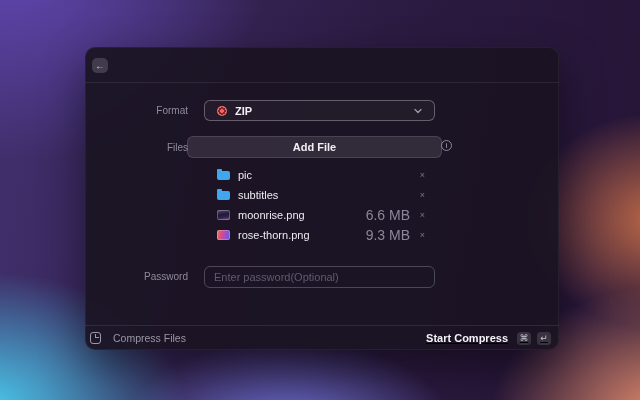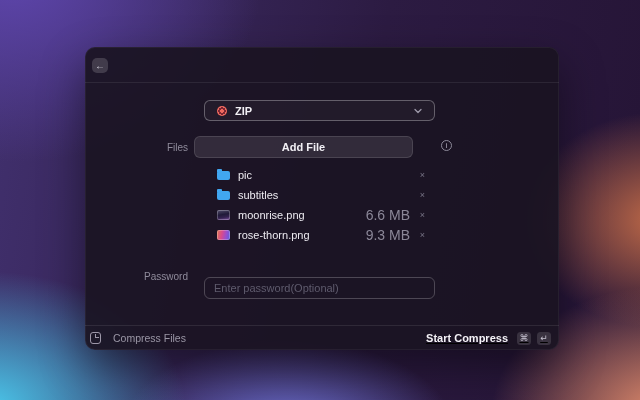--- a/index.html
+++ b/index.html
@@ -42,21 +42,21 @@
     display:flex; align-items:center; padding:0 12px; cursor:pointer;
   }
   .format-icon {
     width:10px; height:10px; border-radius:50%;
     background: radial-gradient(circle, #ef6a5f 0 1.8px, #7e2733 1.8px 3.6px, #ef6a5f 3.6px);
   }
   .dropdown-value { margin-left:8px; color:#f2f0f5; font-size:11px; font-weight:bold; }
   .chevron { margin-left:auto; display:flex; }
   
   .add-file-btn {
-    position:absolute; left:109px; top:89px; width:219px; height:22px;
+    position:absolute; left:102px; top:89px; width:255px; height:22px;
     background:rgba(255,255,255,0.10); border:1px solid rgba(255,255,255,0.12);
     border-radius:6px; display:flex; align-items:center; justify-content:center;
     color:#f2f0f5; font-size:11px; font-weight:bold; cursor:pointer;
   }
   .info-icon {
     position:absolute; left:356px; top:93px; width:11px; height:11px;
     border:1px solid #8d8999; border-radius:50%;
     display:flex; align-items:center; justify-content:center;
     color:#8d8999; font-size:7px; font-weight:bold; line-height:1;
   }
@@ -67,21 +67,21 @@
   .folder-icon { width:13px; height:9px; background:#41a6f0; border-radius:1.5px 2px 2px 2px; position:relative; }
   .folder-icon::before { content:""; position:absolute; top:-2px; left:0; width:5px; height:3px; background:#41a6f0; border-radius:1px 1px 0 0; }
   .thumb { width:13px; height:10px; border-radius:2px; box-shadow: inset 0 0 0 1px rgba(255,255,255,0.25); }
   .thumb-moonrise { background: linear-gradient(170deg, #55506e 0%, #201a38 45%, #33224e 70%, #7a4f9e 100%); }
   .thumb-rose { background: linear-gradient(100deg, #e0784e 0%, #d84a8e 38%, #9a4ecc 68%, #5560e0 100%); }
   .file-name { color:#eceaf0; font-size:11px; }
   .file-size { margin-left:auto; color:#8b8798; font-size:14px; }
   .file-close { width:9px; margin-left:8px; text-align:center; color:#787486; font-size:9px; cursor:pointer; }
   
   .password-input {
-    position:absolute; left:119px; top:230px; width:231px; height:22px;
+    position:absolute; left:119px; top:219px; width:231px; height:22px;
     background:transparent; border:1px solid rgba(255,255,255,0.22); border-radius:6px;
     color:#e8e6ee; font-size:11px; padding:0 9px; outline:none;
     font-family: "Liberation Sans", "DejaVu Sans", sans-serif;
   }
   .password-input::placeholder { color:#5f5b6d; }
   
   .win-footer {
     position:absolute; left:0; right:0; bottom:0; height:25px;
     border-top:1px solid rgba(255,255,255,0.09);
     display:flex; align-items:center; padding:0 8px 0 5px;
@@ -106,20 +106,21 @@
 <body>
 
 <div class="window">
 
   <div class="win-header">
     <div class="back-btn">
       <span>←</span>
     </div>
   </div>
 
+  <div class="field-label" style="top:58px;">Format</div>
   <div class="dropdown">
     <span class="format-icon"></span>
     <span class="dropdown-value">ZIP</span>
     <span class="chevron">
       <svg width="8" height="6" viewBox="0 0 8 6">
           <polyline points="1,1.5 4,4.5 7,1.5" fill="none" stroke="#9d99a9" stroke-width="1.3" stroke-linecap="round" stroke-linejoin="round"></polyline>
         </svg>
     </span>
   </div>
 

